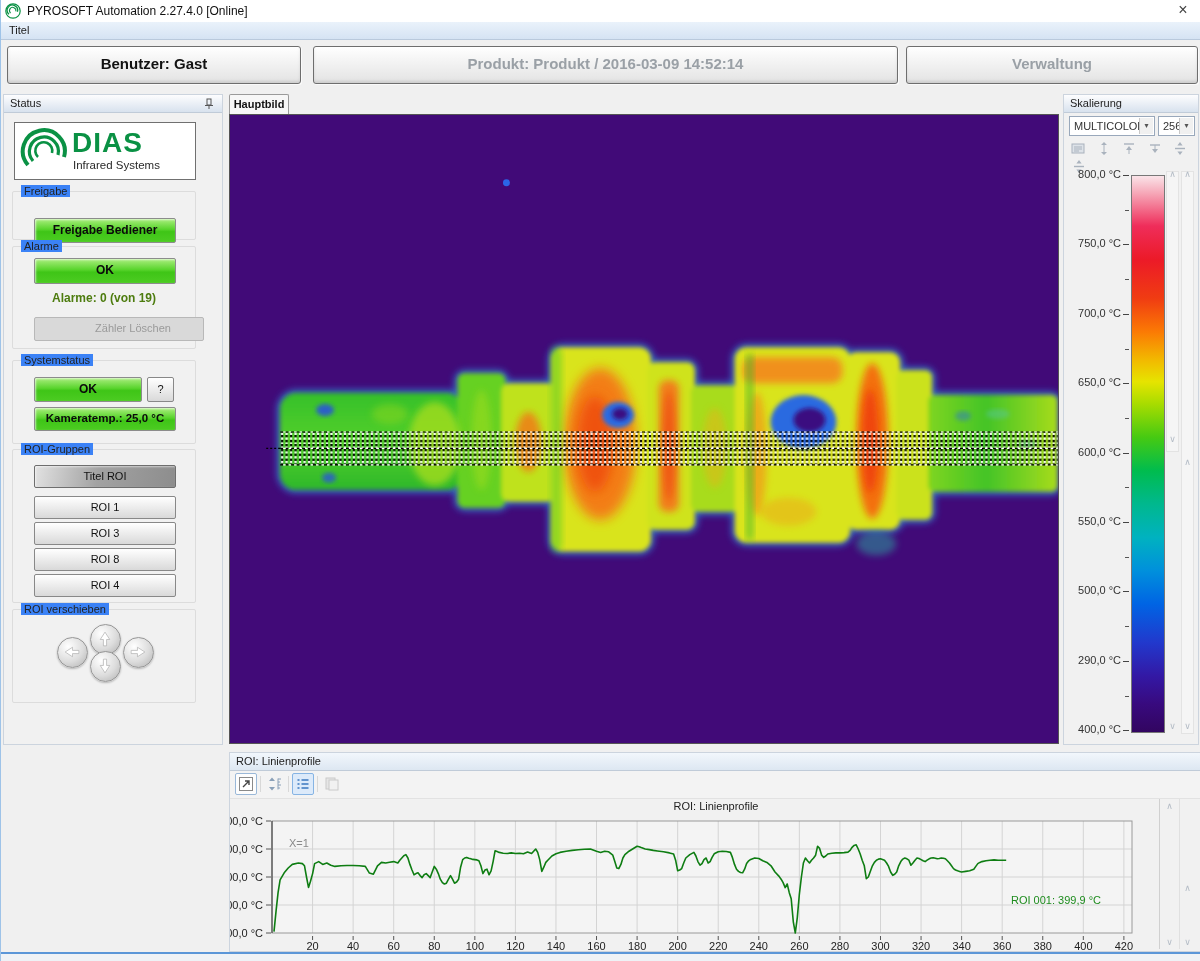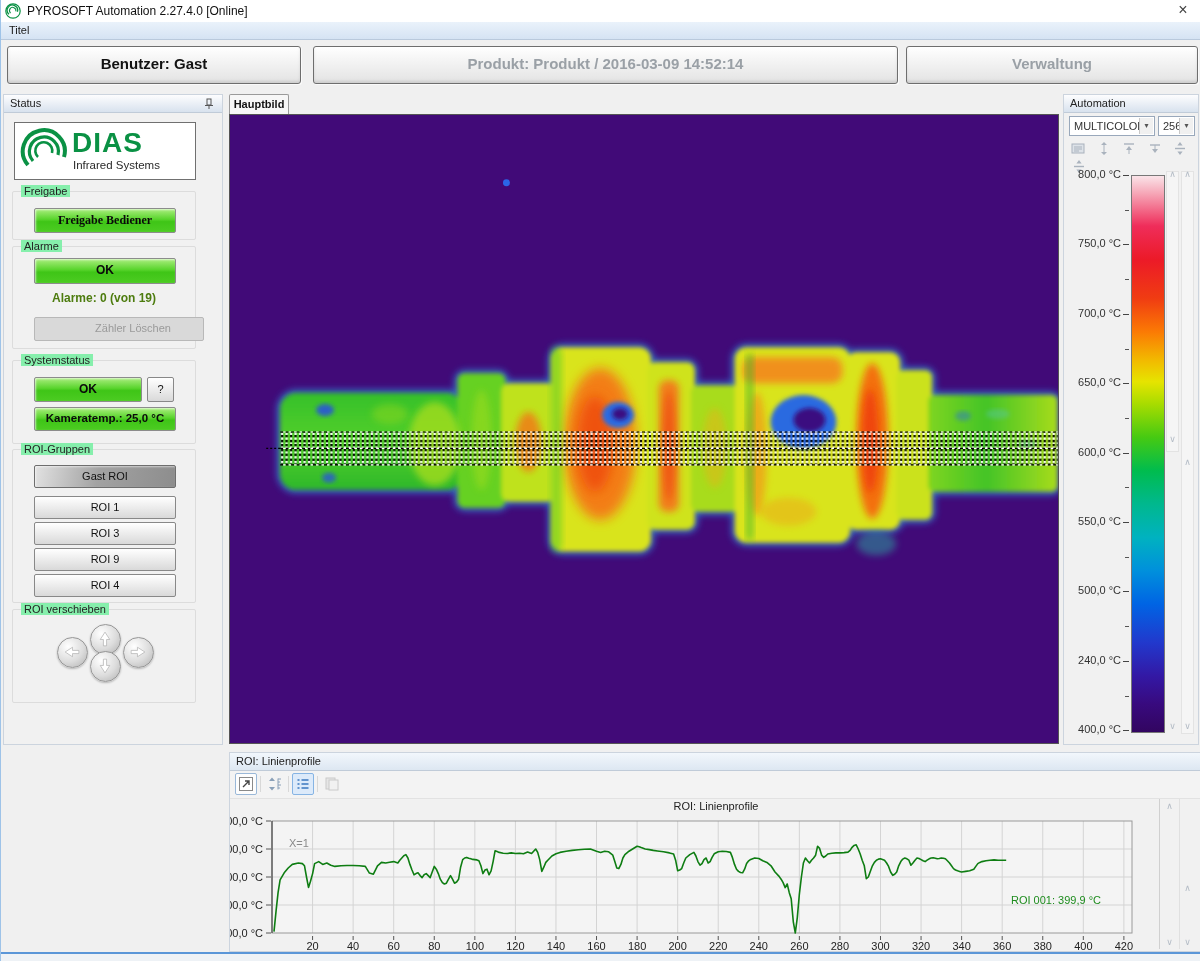--- a/index.html
+++ b/index.html
@@ -40,21 +40,21 @@
 
   
   .logo-box{position:absolute;left:10px;top:27px;width:180px;height:56px;background:#fff;
     border:1px solid #707070;}
   .logo-swirl{position:absolute;left:4px;top:4px;}
   .logo-brand{position:absolute;left:57px;top:4px;font-size:28px;font-weight:bold;
     color:#0a9144;letter-spacing:1px;}
   .logo-tagline{position:absolute;left:58px;top:36px;font-size:11.5px;color:#2a2a2a;}
 
   .groupbox{position:absolute;left:8px;width:182px;border:1px solid #dcdcdc;border-radius:2px;}
-  .gb-label{position:absolute;top:-7px;left:8px;background:#86efac;padding:0 3px;
+  .gb-label{position:absolute;top:-7px;left:8px;background:#3b82f6;padding:0 3px;
     font-size:11px;color:#222;}
 
   .btn-green{position:absolute;border:1px solid #8c8c8c;border-radius:2px;
     background:linear-gradient(#aaee7e,#58d42c 45%,#3fc517 55%,#4ccc22);
     box-shadow:inset 1px 1px 2px rgba(255,255,255,.65);
     font-weight:bold;font-size:12px;color:#0a0a0a;text-align:center;}
   .btn-std{position:absolute;border:1px solid #888;border-radius:2px;
     background:linear-gradient(#ffffff,#ececec 50%,#d9d9d9);
     font-size:11px;color:#111;text-align:center;}
   .btn-disabled{position:absolute;border:1px solid #b8b8b8;border-radius:2px;
@@ -163,44 +163,44 @@
         <path d="M9,38 A21,21 0 1 1 45,30" fill="none" stroke="#0a9144" stroke-width="4"></path>
         <path d="M14,34 A14.5,14.5 0 1 1 39,28" fill="none" stroke="#0a9144" stroke-width="3.2"></path>
         <path d="M19,30 A8.5,8.5 0 1 1 33,26" fill="none" stroke="#0a9144" stroke-width="2.6"></path>
       </svg>
       <span class="logo-brand">DIAS</span>
       <span class="logo-tagline">Infrared Systems</span>
     </div>
 
     <div class="groupbox" style="top:96px;height:47px;">
       <span class="gb-label">Freigabe</span>
-      <div class="btn-green" style="left:21px;top:16px;width:140px;height:23px;line-height:22px;font-family:Liberation Serif, serif;">Freigabe Bediener</div>
+      <div class="btn-green" style="left:21px;top:26px;width:140px;height:23px;line-height:22px;">Freigabe Bediener</div>
     </div>
 
     <div class="groupbox" style="top:151px;height:101px;">
       <span class="gb-label">Alarme</span>
       <div class="btn-green" style="left:21px;top:11px;width:140px;height:24px;line-height:23px;">OK</div>
       <div class="alarm-count" style="top:44px;">Alarme: 0 (von 19)</div>
       <div class="btn-disabled" style="left:21px;top:70px;width:140px;height:22px;line-height:21px;padding-left:28px;">Zähler Löschen</div>
     </div>
 
     <div class="groupbox" style="top:265px;height:82px;">
       <span class="gb-label">Systemstatus</span>
       <div class="btn-green" style="left:21px;top:16px;width:106px;height:23px;line-height:22px;">OK</div>
       <div class="btn-std" style="left:134px;top:16px;width:25px;height:23px;line-height:22px;">?</div>
       <div class="btn-green" style="left:21px;top:46px;width:140px;height:22px;line-height:21px;font-size:11.5px;">Kameratemp.: 25,0 °C</div>
     </div>
 
     <div class="groupbox" style="top:354px;height:152px;">
       <span class="gb-label">ROI-Gruppen</span>
       <div id="roi-buttons" style="position:absolute;left:21px;top:15px;">
-          <div class="roi-btn roi-active">Gast ROI</div>
+          <div class="roi-btn roi-active">Titel ROI</div>
           <div class="roi-btn">ROI 1</div>
           <div class="roi-btn">ROI 3</div>
-          <div class="roi-btn">ROI 9</div>
+          <div class="roi-btn">ROI 8</div>
           <div class="roi-btn">ROI 4</div>
         </div>
     </div>
 
     <div class="groupbox" style="top:514px;height:92px;">
       <span class="gb-label">ROI verschieben</span>
       <div class="round-btn" style="left:77px;top:14px;">
         <svg width="20" height="20" viewBox="0 0 19 19">
           <path d="M3,8 h6 v-3 l7,4.5 -7,4.5 v-3 h-6 z" fill="#fff" stroke="#a8a8a8" stroke-width=".6" transform="rotate(-90 9.5 9.5)"></path>
           </svg>
@@ -313,21 +313,21 @@
         <path d="M36,334.5 H50" stroke="#000" stroke-width="1.2" stroke-dasharray="2 2"></path>
         <rect x="50" y="318" width="780" height="33" fill="url(#roiP)" opacity=".92"></rect>
         <path d="M50,318 H830 M50,334.5 H830 M50,351 H830" stroke="#000" stroke-width="1.2" stroke-dasharray="3 2.5"></path>
         <path d="M50,318 H830 M50,334.5 H830 M50,351 H830" stroke="#fff" stroke-width="1.2" stroke-dasharray="2.5 3" stroke-dashoffset="-3"></path>
       </g>
     </svg>
   </div>
 
   <div class="panel scale-panel" id="scale-panel">
     <div class="panel-header">
-      <span>Automation</span>
+      <span>Skalierung</span>
     </div>
     <div class="combo" id="combo-palette">
       <span>MULTICOLOR</span>
       <span class="arrow">▾</span>
     </div>
     <div class="combo" id="combo-levels">
       <span>256</span>
       <span class="arrow">▾</span>
     </div>
     <div class="scale-icons">
@@ -376,21 +376,21 @@
         <div class="scale-tick-minor" style="top: 322.9px;"></div>
         <div class="scale-label" style="top: 350.6px;">600,0 °C</div>
         <div class="scale-tick-major" style="top: 357.6px;"></div>
         <div class="scale-tick-minor" style="top: 392.3px;"></div>
         <div class="scale-label" style="top: 420px;">550,0 °C</div>
         <div class="scale-tick-major" style="top: 427px;"></div>
         <div class="scale-tick-minor" style="top: 461.7px;"></div>
         <div class="scale-label" style="top: 489.4px;">500,0 °C</div>
         <div class="scale-tick-major" style="top: 496.4px;"></div>
         <div class="scale-tick-minor" style="top: 531.1px;"></div>
-        <div class="scale-label" style="top: 558.8px;">240,0 °C</div>
+        <div class="scale-label" style="top: 558.8px;">290,0 °C</div>
         <div class="scale-tick-major" style="top: 565.8px;"></div>
         <div class="scale-tick-minor" style="top: 600.5px;"></div>
         <div class="scale-label" style="top: 628.2px;">400,0 °C</div>
         <div class="scale-tick-major" style="top: 635.2px;"></div>
       </div>
   <span class="sArr" style="left: 102px; top: 74px;">∧</span>
       <span class="sArr" style="left: 102px; top: 339px;">∨</span>
       <span class="sArr" style="left: 102px; top: 626px;">∨</span>
       <span class="sArr" style="left: 117px; top: 74px;">∧</span>
       <span class="sArr" style="left: 117px; top: 362px;">∧</span>

